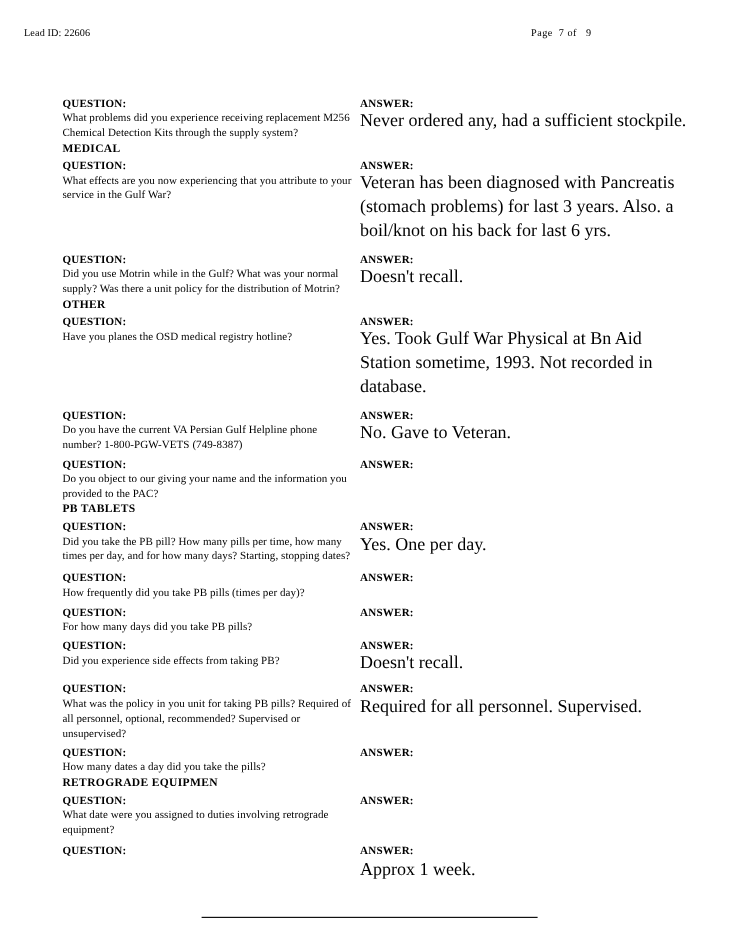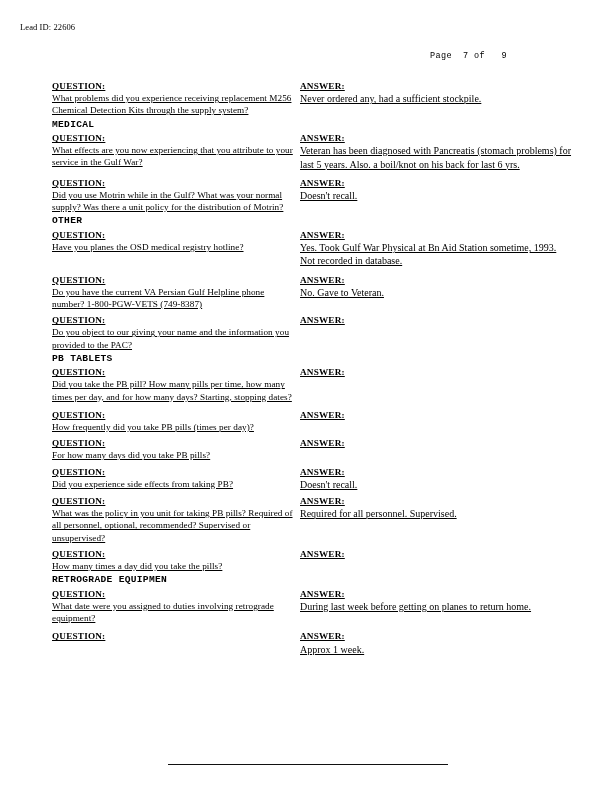--- a/index.html
+++ b/index.html
@@ -31,27 +31,26 @@
   .lead-id {
     position: absolute;
     left: 20px;
     top: 0;
     font-size: 8.5px;
     font-family: "Liberation Serif", serif;
     letter-spacing: 0.1px;
   }
   .page-num {
     position: absolute;
-    right: 17px;
+    right: 31px;
     top: 0;
     font-size: 8.5px;
-    font-family: Liberation Mono, monospace;
+    font-family: Liberation Serif, serif;
     letter-spacing: 0.4px;
     white-space: pre;
-    margin-top: 29px;
   }
   .content {
     position: absolute;
     top: 80px;
     left: 52px;
     width: 520px;
   }
   .row {
     position: relative;
     display: flex;
@@ -77,41 +76,40 @@
   }
   .text {
     font-size: 9.2px;
     font-family: "Liberation Serif", serif;
     line-height: 1.33;
     letter-spacing: 0.05px;
   }
   .section-head {
     font-size: 9.6px;
     font-weight: bold;
-    font-family: Liberation Mono, monospace;
+    font-family: Liberation Serif, serif;
     letter-spacing: 0.3px;
     line-height: 1.3;
     margin: 2px 0 1px 0;
   }
   .qa-block {
     margin-bottom: 2px;
-    text-decoration: underline;
   }
   .spacer-2 { height: 2px; }
   .spacer-4 { height: 4px; }
   .footer-rule {
     position: absolute;
     bottom: 27px;
     left: 168px;
     width: 280px;
     height: 0;
     border-top: 1px solid #111;
   }
   .answer-text {
-    font-size: 10px;
+    font-size: 15px;
     font-family: "Liberation Serif", serif;
     line-height: 1.33;
   }
 </style>
 </head>
 <body>
 
 <div class="page">
 
   <div class="header">
@@ -136,21 +134,21 @@
 
     <div>
       <div class="section-head">MEDICAL</div>
       <div class="row qa-block">
         <div class="col-q">
           <div class="label">QUESTION:</div>
           <div class="text">What effects are you now experiencing that you attribute to your service in the Gulf War?</div>
         </div>
         <div class="col-a">
           <div class="label">ANSWER:</div>
-          <div class="answer-text">Veteran has been diagnosed with Pancreatis (stomach problems) for last 5 years.  Also. a boil/knot on his back for last 6 yrs.</div>
+          <div class="answer-text">Veteran has been diagnosed with Pancreatis (stomach problems) for last 3 years.  Also. a boil/knot on his back for last 6 yrs.</div>
         </div>
       </div>
       <div class="spacer-4"></div>
       <div class="row qa-block">
         <div class="col-q">
           <div class="label">QUESTION:</div>
           <div class="text">Did you use Motrin while in the Gulf?  What was your normal supply?  Was there a unit policy for the distribution of Motrin?</div>
         </div>
         <div class="col-a">
           <div class="label">ANSWER:</div>
@@ -197,20 +195,21 @@
 
     <div>
       <div class="section-head">PB TABLETS</div>
       <div class="row qa-block">
         <div class="col-q">
           <div class="label">QUESTION:</div>
           <div class="text">Did you take the PB pill?  How many pills per time, how many times per day, and for how many days?  Starting, stopping dates?</div>
         </div>
         <div class="col-a">
           <div class="label">ANSWER:</div>
+          <div class="answer-text">Yes.  One per day.</div>
         </div>
       </div>
       <div class="spacer-4"></div>
       <div class="row qa-block">
         <div class="col-q">
           <div class="label">QUESTION:</div>
           <div class="text">How frequently did you take PB pills (times per day)?</div>
         </div>
         <div class="col-a">
           <div class="label">ANSWER:</div>
@@ -247,39 +246,38 @@
         </div>
         <div class="col-a">
           <div class="label">ANSWER:</div>
           <div class="answer-text">Required for all personnel.  Supervised.</div>
         </div>
       </div>
       <div class="spacer-2"></div>
       <div class="row qa-block">
         <div class="col-q">
           <div class="label">QUESTION:</div>
-          <div class="text">How many times  a day did you take the pills?</div>
+          <div class="text">How many dates  a day did you take the pills?</div>
         </div>
         <div class="col-a">
           <div class="label">ANSWER:</div>
           <div class="answer-text"></div>
         </div>
       </div>
     </div>
 
     <div>
       <div class="section-head">RETROGRADE EQUIPMEN</div>
       <div class="row qa-block">
         <div class="col-q">
           <div class="label">QUESTION:</div>
           <div class="text">What date were you assigned to duties involving retrograde equipment?</div>
         </div>
         <div class="col-a">
           <div class="label">ANSWER:</div>
-          <div class="answer-text">During last week before getting on planes to return home.</div>
         </div>
       </div>
       <div class="spacer-4"></div>
       <div class="row qa-block">
         <div class="col-q">
           <div class="label">QUESTION:</div>
         </div>
         <div class="col-a">
           <div class="label">ANSWER:</div>
           <div class="answer-text">Approx 1 week.</div>

